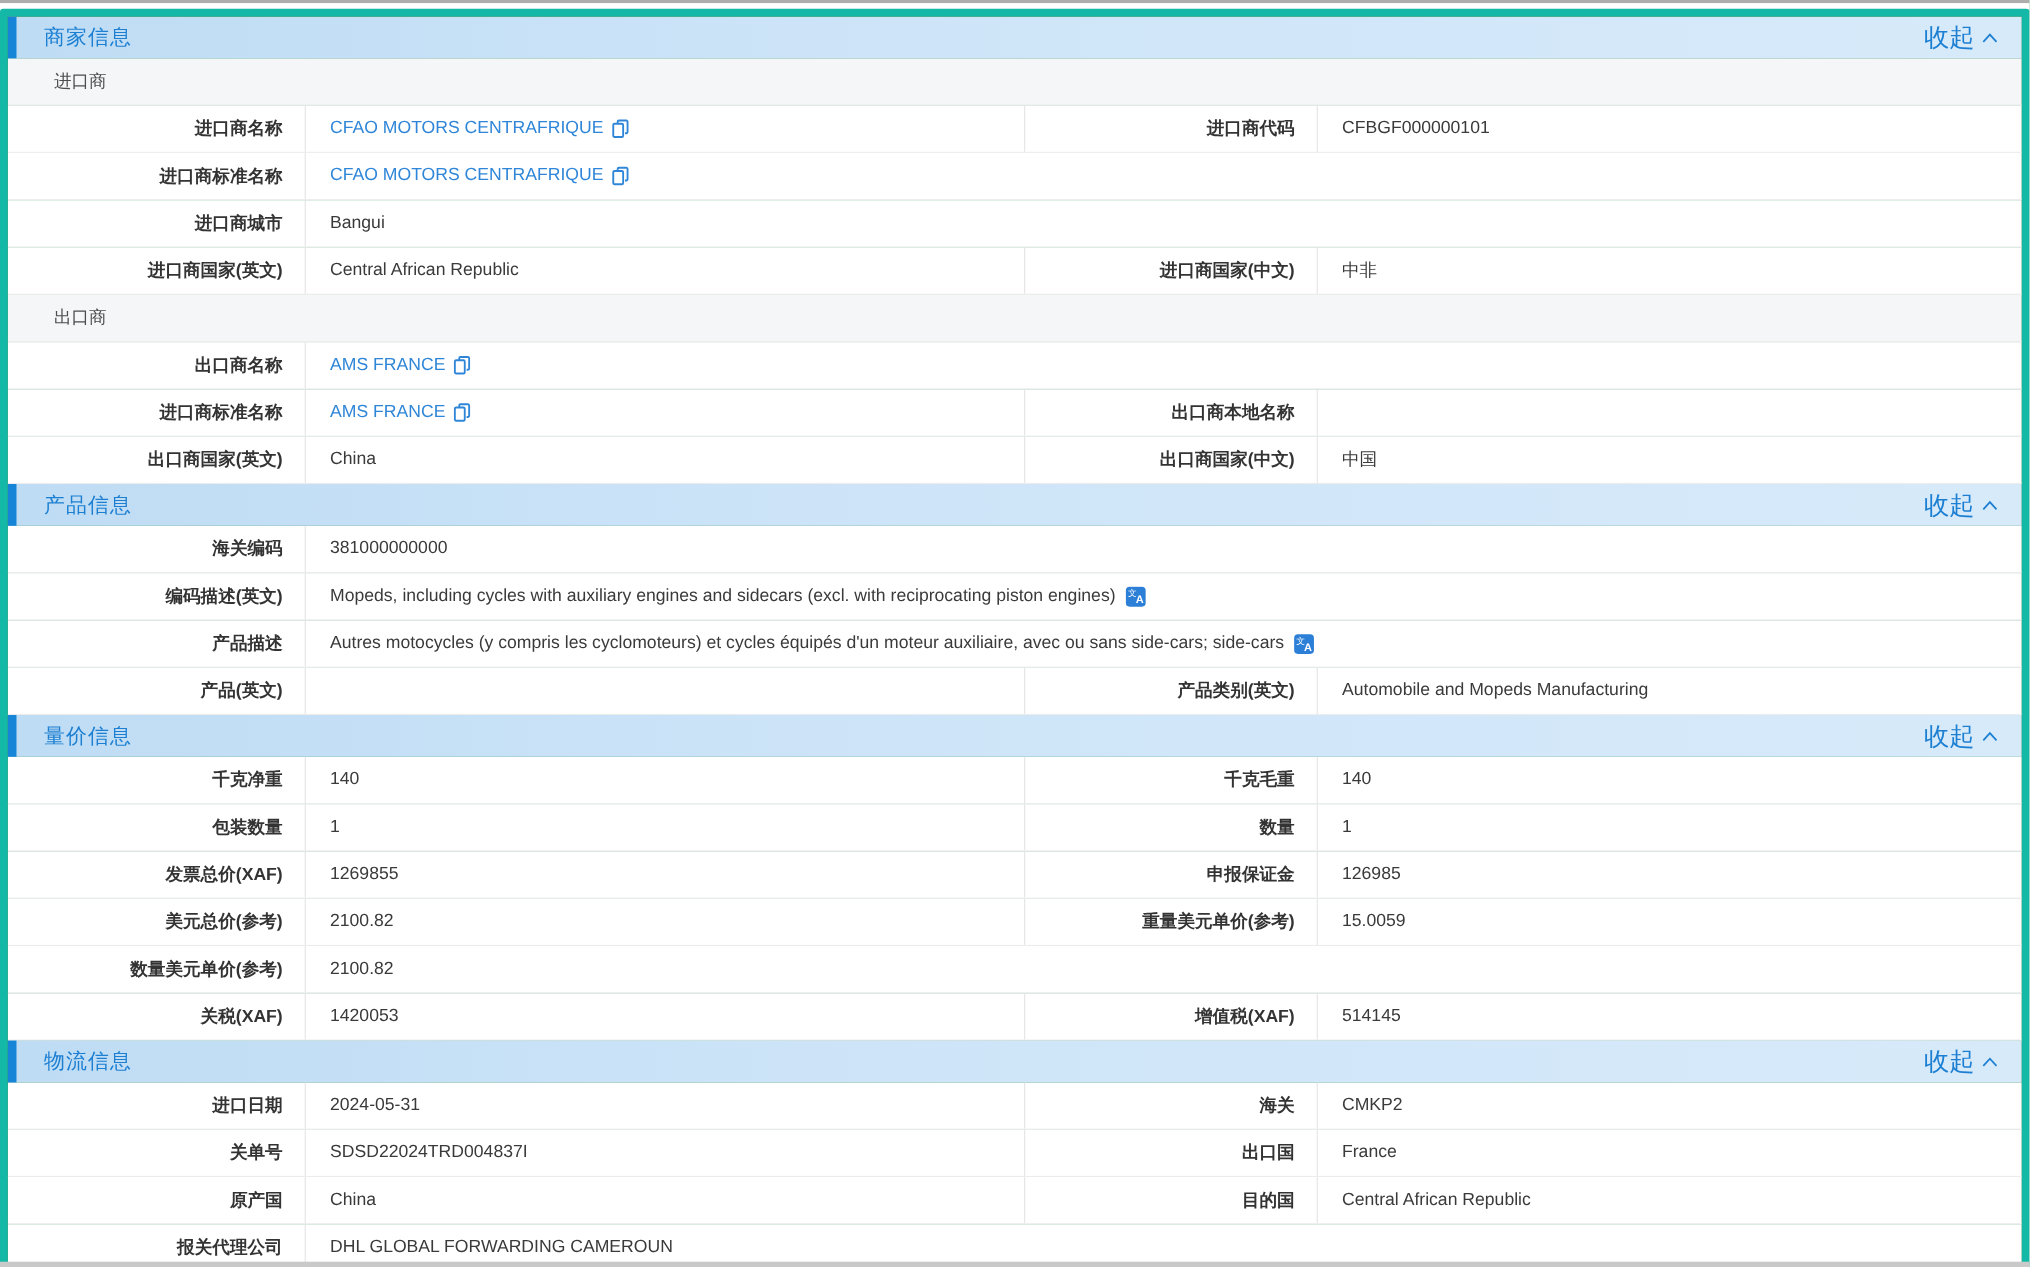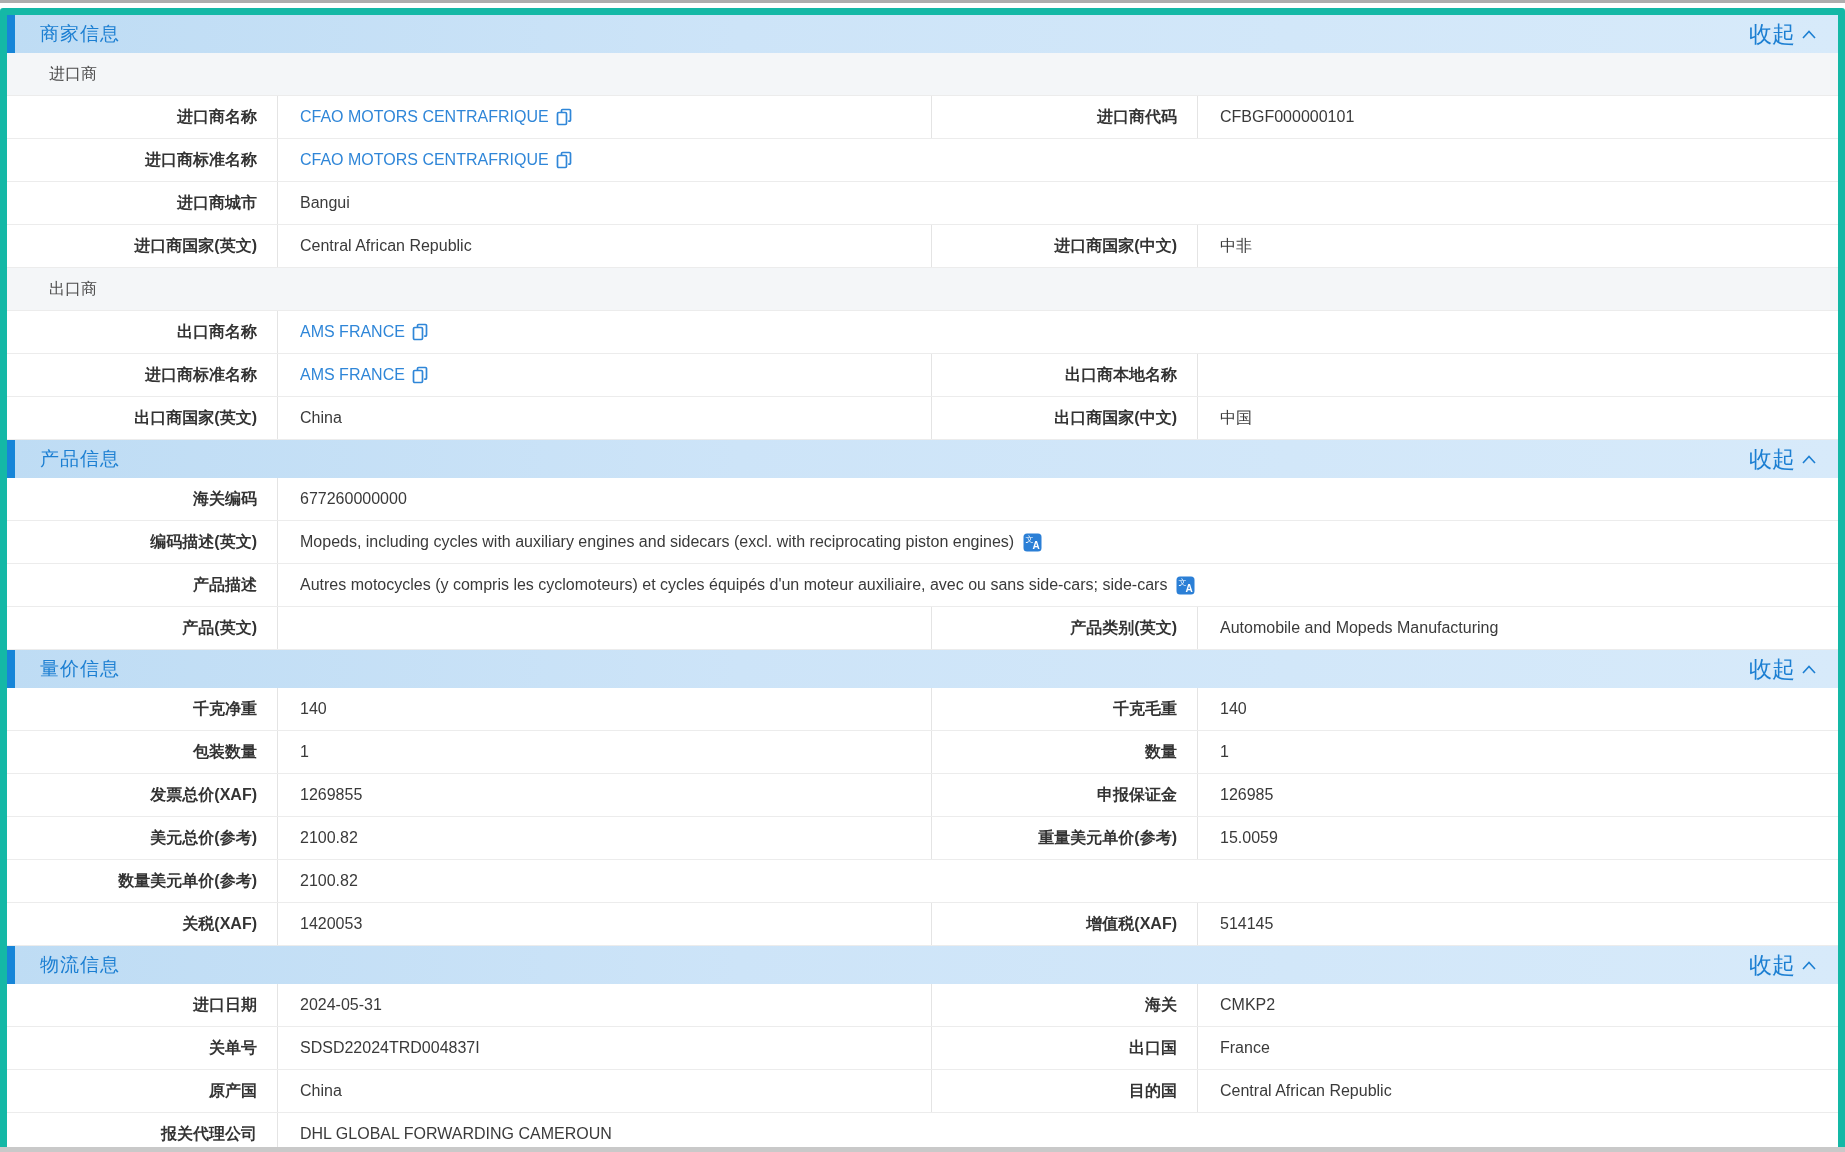--- a/index.html
+++ b/index.html
@@ -169,21 +169,21 @@
         <svg width="14" height="9" viewBox="0 0 14 9">
             <polyline points="1,8 7,1.5 13,8" fill="none" stroke="#1c7fd2" stroke-width="1.6"></polyline>
           </svg>
       </span>
     </a>
   </div>
 
   <div class="row">
     <div class="cell lbl w-l1">海关编码</div>
     <div class="cell val w-full">
-        <span>677260000000</span>
+        <span>381000000000</span>
       </div>
   </div>
 
   <div class="row">
     <div class="cell lbl w-l1">编码描述(英文)</div>
     <div class="cell val w-full">
       <span>Mopeds, including cycles with auxiliary engines and sidecars (excl. with reciprocating piston engines)</span>
       <span class="tr-icon">
         <svg width="19" height="19" viewBox="0 0 19 19">
             <rect x="0.5" y="0.5" width="18" height="18" rx="3.5" fill="#2b7fd6"></rect>

